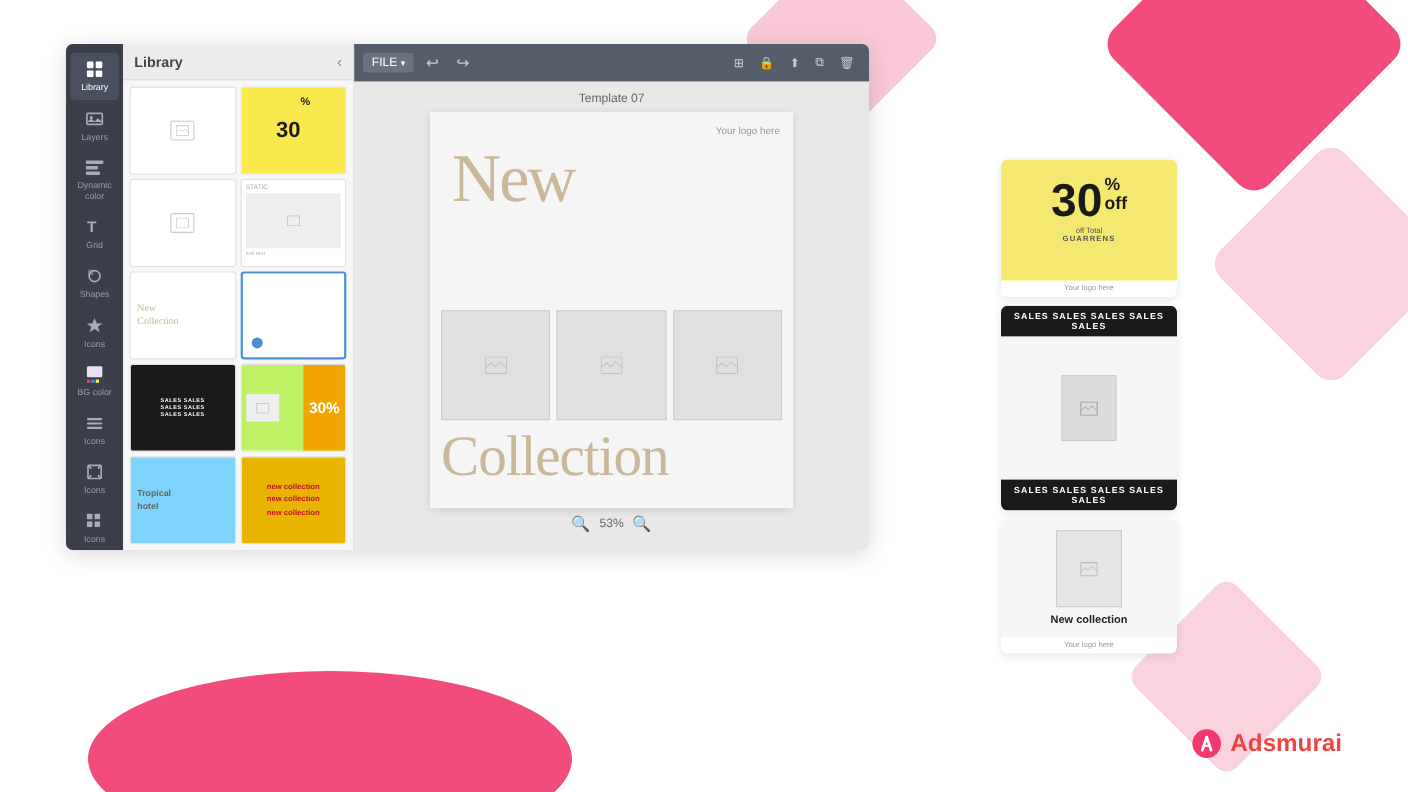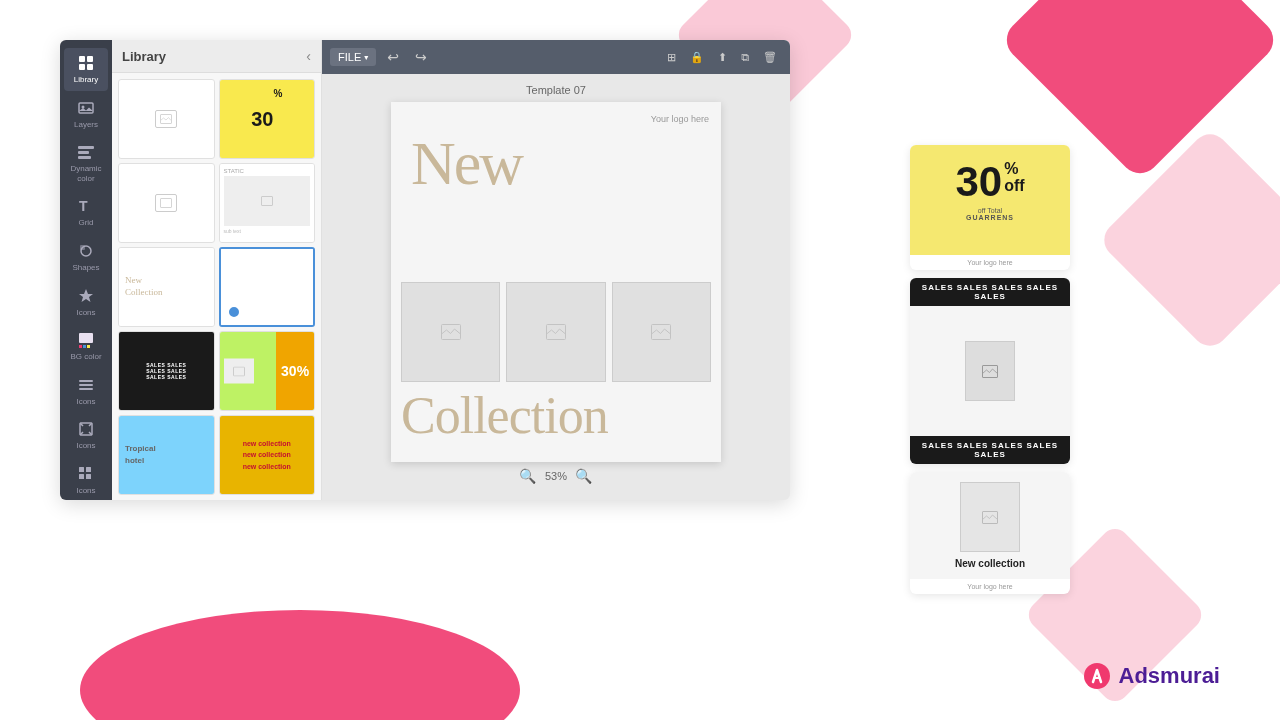--- a/index.html
+++ b/index.html
@@ -396,21 +396,21 @@
     }
 
     .adsmurai-icon {
       width: 28px;
       height: 28px;
     }
 
     .adsmurai-text {
       font-size: 22px;
       font-weight: 700;
-      color: #4c1d95;
+      color: #ef4444;
     }
 
     
     .thumb-30 {
       background: #f9e94e;
       width: 100%;
       height: 100%;
       display: flex;
       align-items: center;
       justify-content: center;

